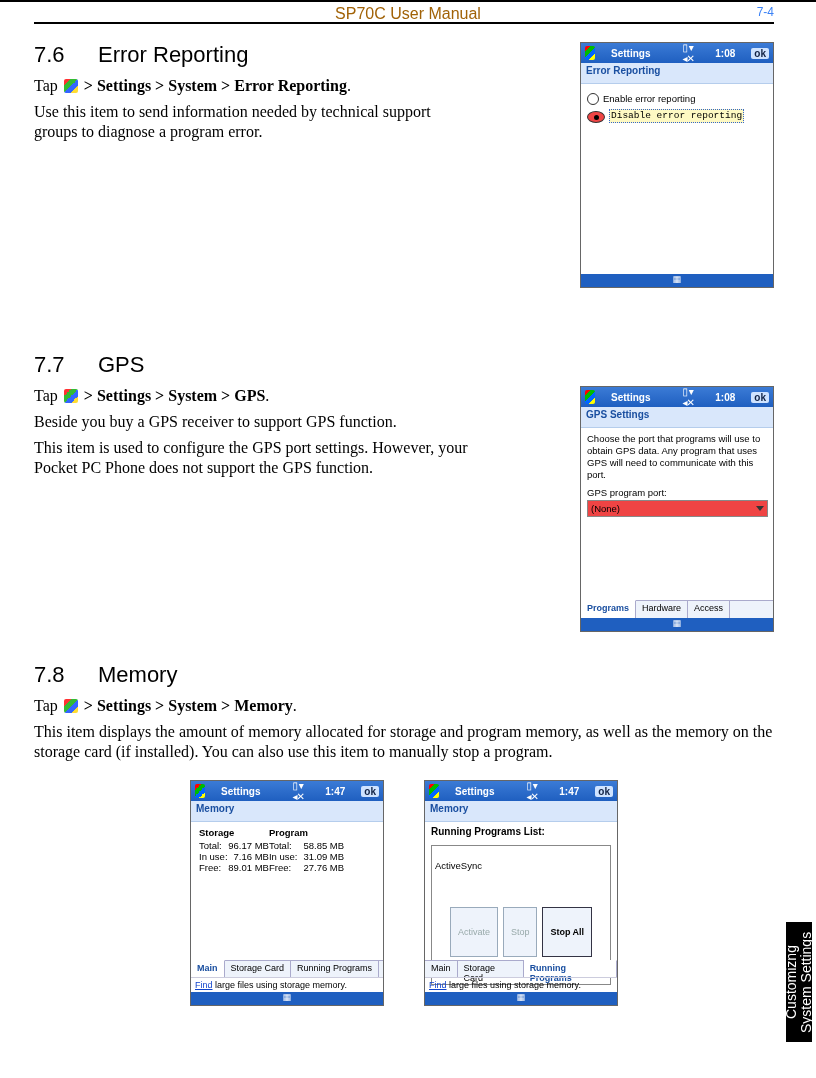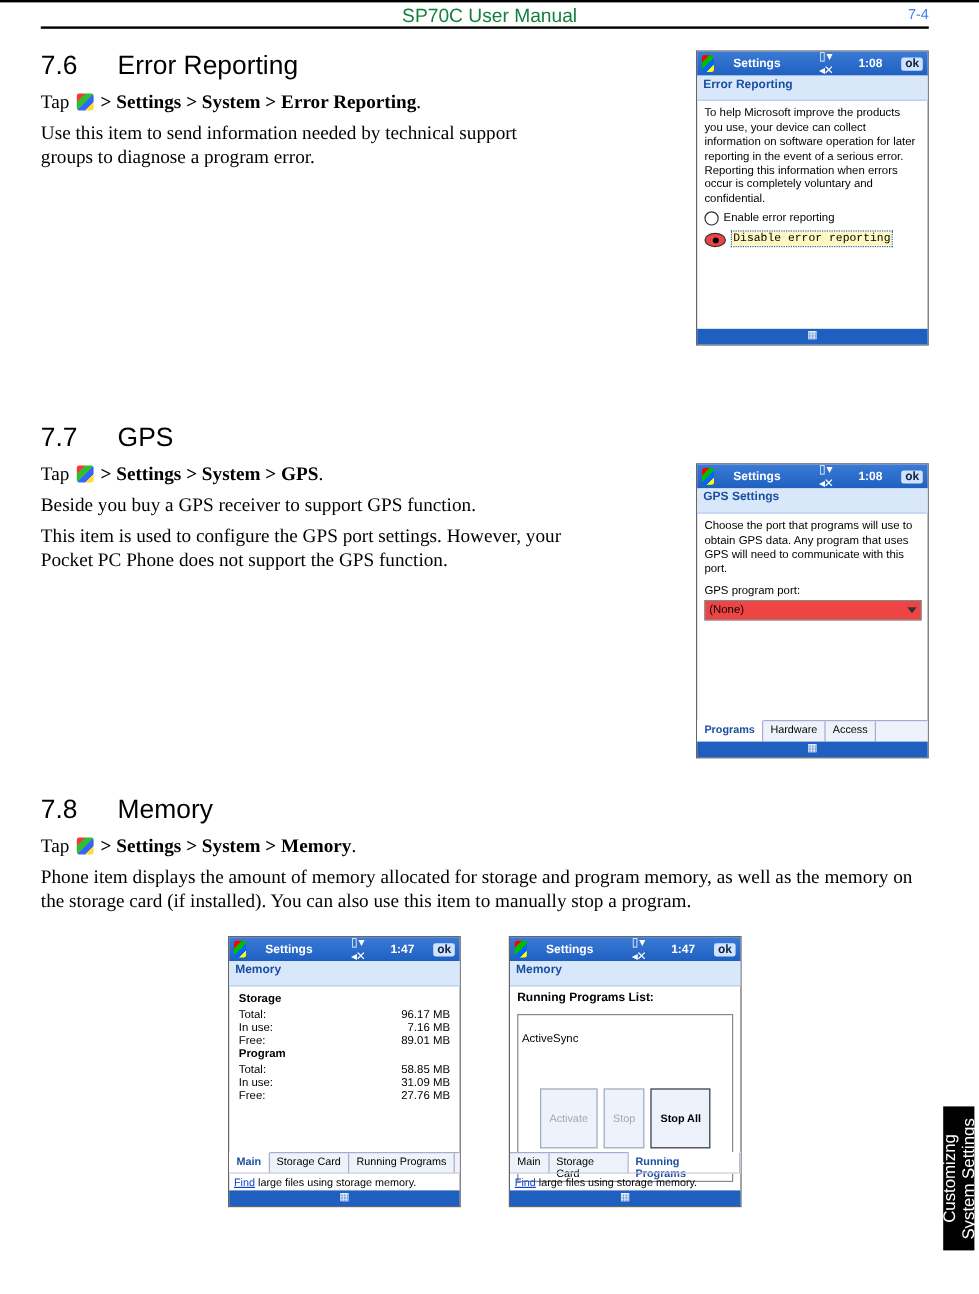--- a/index.html
+++ b/index.html
@@ -1,18 +1,18 @@
 <!DOCTYPE html>
 <html><head>
 <meta charset="utf-8">
 <style>
   html,body{margin:0;padding:0;background:#fff;}
   body{width:816px;height:1078px;position:relative;font-family:"Times New Roman",serif;color:#000;}
   .hdr{position:absolute;left:0;right:0;top:0;height:18px;border-top:2px solid #000;}
-  .hdr-title{position:absolute;top:3px;left:0;right:0;text-align:center;color:#15803d;font-size:16px;font-family:Arial,sans-serif;}
+  .hdr-title{position:absolute;top:3px;left:0;right:0;text-align:center;color:#a16207;font-size:16px;font-family:Arial,sans-serif;}
   .hdr-page{position:absolute;top:3px;right:42px;color:#3b82f6;font-size:12px;font-family:Arial,sans-serif;}
   .hdr-rule{position:absolute;top:22px;left:34px;right:42px;border-top:2px solid #000;}
   .content{position:absolute;top:36px;left:34px;right:42px;}
   h2{font-family:Arial,sans-serif;font-weight:400;font-size:22px;margin:6px 0 8px 0;}
   h2 .num{display:inline-block;width:64px;}
   p{font-size:16px;margin:4px 0 6px 0;line-height:1.25;}
   .b{font-weight:700;}
   .sec{position:relative;margin-bottom:20px;}
   .sec-body{width:440px;}
   .shot{position:absolute;border:1px solid #666;background:#fff;font-family:Tahoma,Arial,sans-serif;font-size:10px;color:#000;}
@@ -28,21 +28,21 @@
   .pane{padding:5px 6px;font-size:9.5px;line-height:1.25;height:calc(100% - 20px - 20px - 13px);overflow:hidden;}
   .radio{display:flex;align-items:center;gap:4px;margin-top:4px;}
   .radio .dot{width:10px;height:10px;border:1px solid #333;border-radius:50%;display:inline-flex;align-items:center;justify-content:center;}
   .radio .dot.sel::after{content:"";width:5px;height:5px;background:#000;border-radius:50%;}
   .tabs{position:absolute;bottom:13px;left:0;right:0;height:17px;background:#eef3fb;border-top:1px solid #aac;display:flex;font-size:9px;}
   .tabs span{padding:2px 6px;border-right:1px solid #aac;}
   .tabs .on{background:#fff;border-top:1px solid #fff;margin-top:-1px;color:#1a4fa0;font-weight:700;}
   .kb{position:absolute;bottom:0;left:0;right:0;height:13px;background:#1f5fc0;text-align:center;color:#fff;font-size:9px;}
   .sel{width:96%;border:1px solid #888;background:#ef4444;height:15px;display:flex;align-items:center;justify-content:space-between;padding:0 3px;margin-top:2px;}
   .sel .arr{border-left:4px solid transparent;border-right:4px solid transparent;border-top:5px solid #333;}
-  .memrow{display:flex;font-size:9.5px;padding:5px 8px 0 8px;flex-direction:column;}
+  .memrow{display:flex;font-size:9.5px;padding:5px 8px 0 8px;}
   .memcol{display:flex;flex-direction:column;}
   .memcol div{display:flex;justify-content:space-between;gap:6px;}
   .memcol .h{font-weight:700;margin-bottom:2px;}
   .foot{position:absolute;bottom:13px;left:0;right:0;font-size:9px;padding:2px 4px;border-top:1px solid #ccd;}
   .foot .lnk{color:#14c;text-decoration:underline;}
   .runbox{margin:4px 6px;border:1px solid #888;height:110px;padding:14px 3px;font-size:9.5px;}
   .btnrow{position:absolute;bottom:48px;left:0;right:0;display:flex;justify-content:center;gap:5px;}
   .btn{font-size:9px;border:1px solid #9ab;background:#eef3fb;padding:19px 7px;color:#9aa;}
   .btn.act{color:#000;border-color:#334;font-weight:700;}
   .shot-pair{display:flex;gap:40px;justify-content:center;margin-top:18px;}
@@ -72,21 +72,20 @@
       <div class="tbar">
         <span class="flag"></span>
         <span class="ttl">Settings</span>
           <span class="sp"></span>
         <span class="sig">▯ ▾ ◂✕</span>
         <span class="time">1:08</span>
         <span class="ok">ok</span>
       </div>
       <div class="subbar">Error Reporting</div>
       <div class="pane">
-        <div>To help Microsoft improve the products you use, your device can collect information on software operation for later reporting in the event of a serious error. Reporting this information when errors occur is completely voluntary and confidential.</div>
         <div class="radio">
             <span class="dot"></span>
             <span>Enable error reporting</span>
           </div>
         <div class="radio">
             <span class="dot sel"></span>
             <span style="background:#fef9c3;border:1px dotted #36c;padding:0 1px;font-family:Liberation Mono, monospace;">Disable error reporting</span>
           </div>
       </div>
       <div class="kb">▦</div>
@@ -123,21 +122,21 @@
         <span>Hardware</span>
         <span>Access</span>
       </div>
       <div class="kb">▦</div>
     </div>
   </div>
 
   <div class="sec" style="margin-top:10px;">
     <h2><span class="num">7.8</span><span>Memory</span></h2>
     <p><span>Tap </span><span class="start-icon"></span><span class="b"> &gt; Settings &gt; System &gt; Memory</span><span>.</span></p>
-    <p>Phone item displays the amount of memory allocated for storage and program memory, as well as the memory on the storage card (if installed). You can also use this item to manually stop a program.</p>
+    <p>This item displays the amount of memory allocated for storage and program memory, as well as the memory on the storage card (if installed). You can also use this item to manually stop a program.</p>
 
     <div class="shot-pair">
 
       <div class="shot2">
         <div class="tbar">
           <span class="flag"></span>
           <span class="ttl">Settings</span>
             <span class="sp"></span>
           <span class="sig">▯ ▾ ◂✕</span>
           <span class="time">1:47</span>

